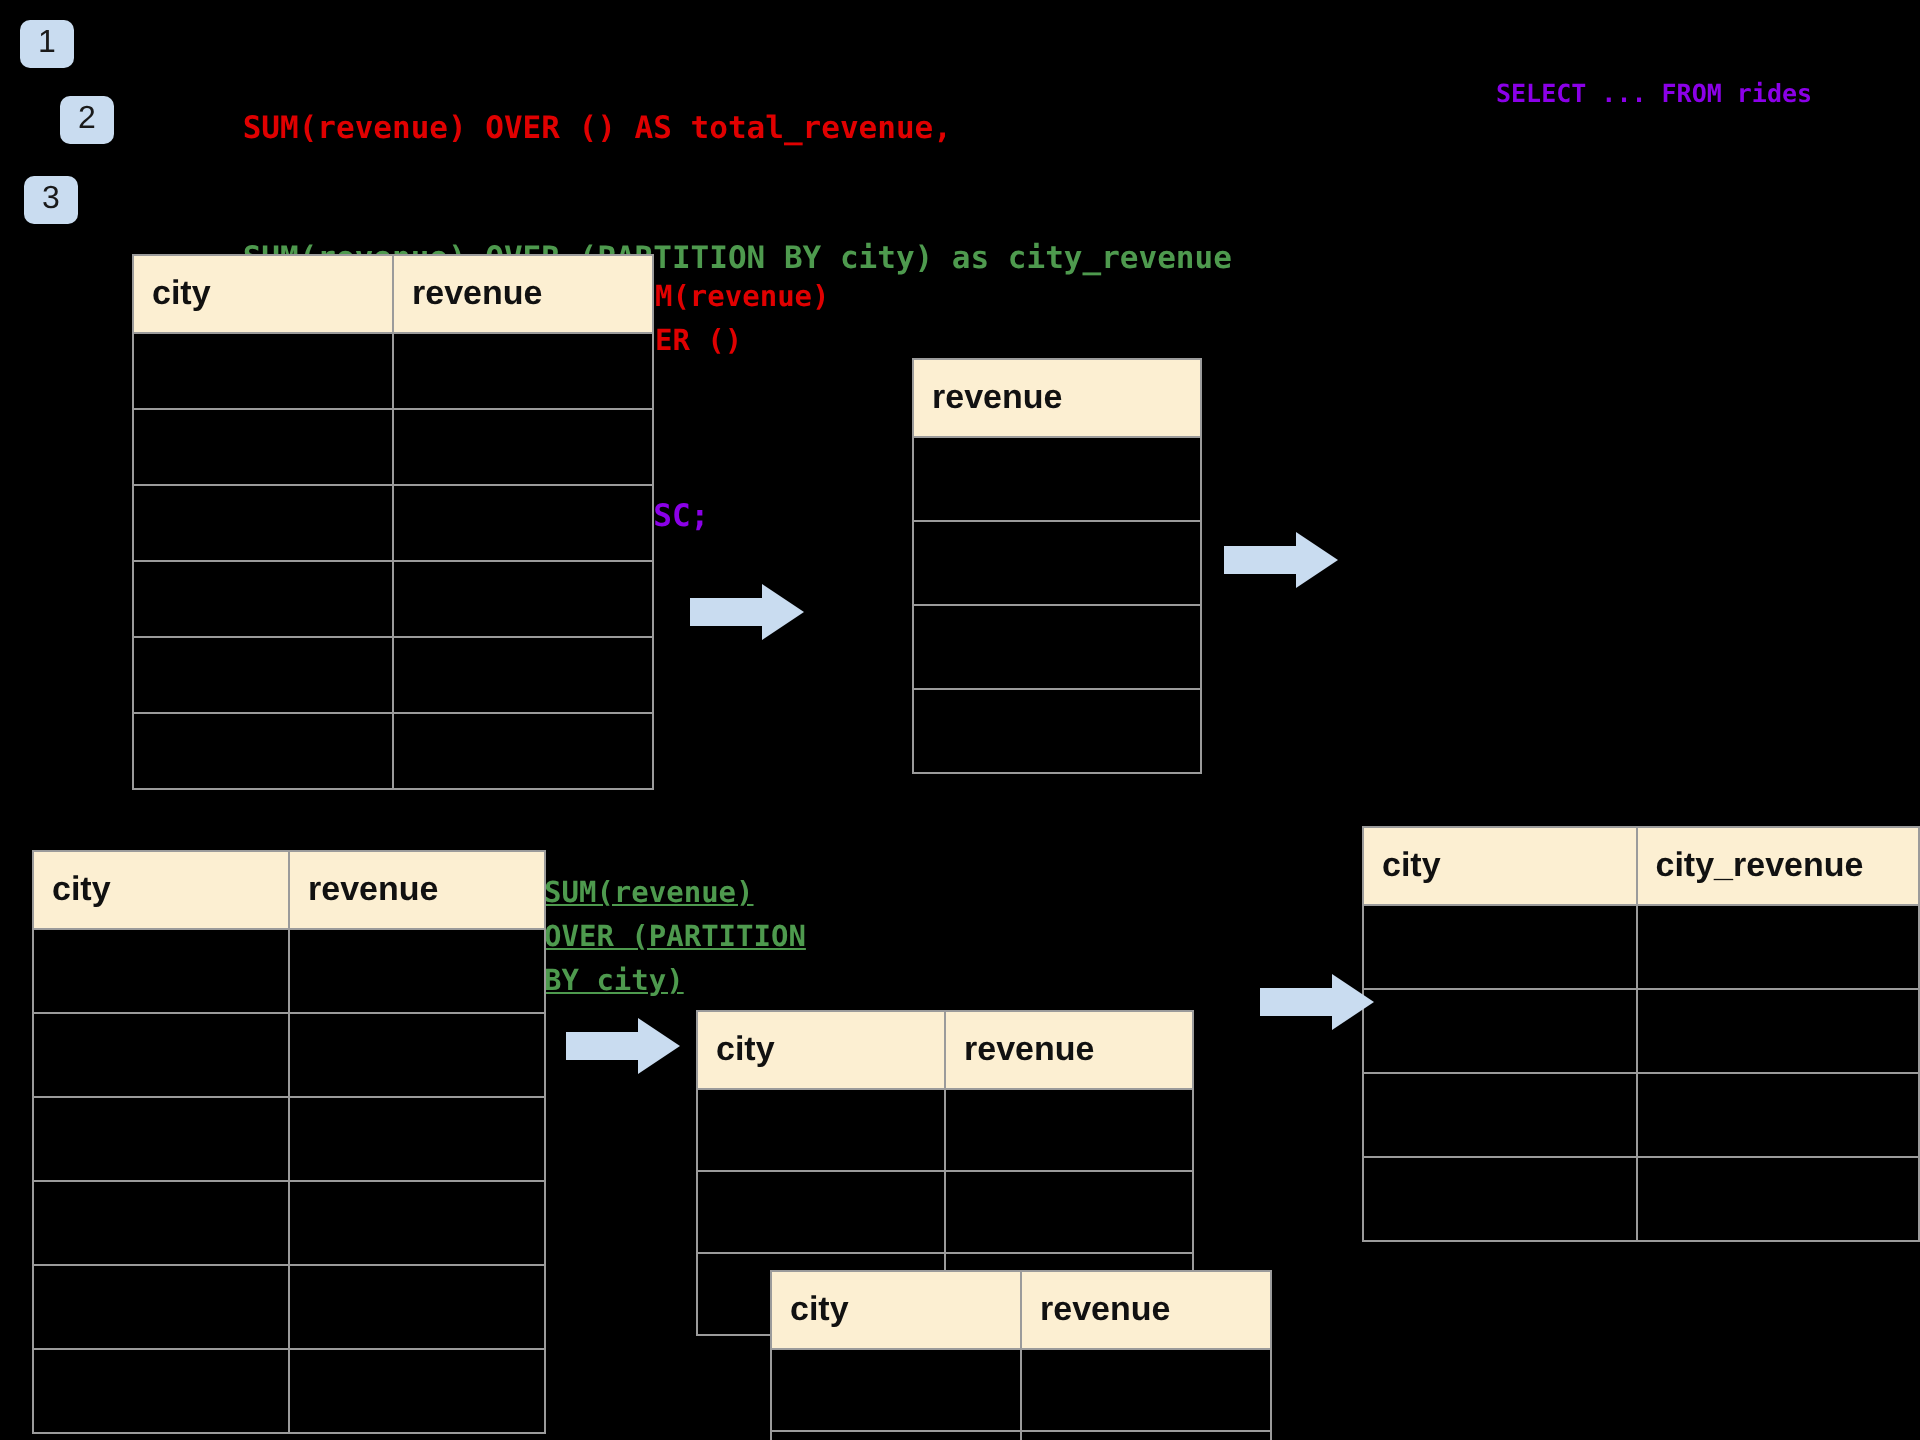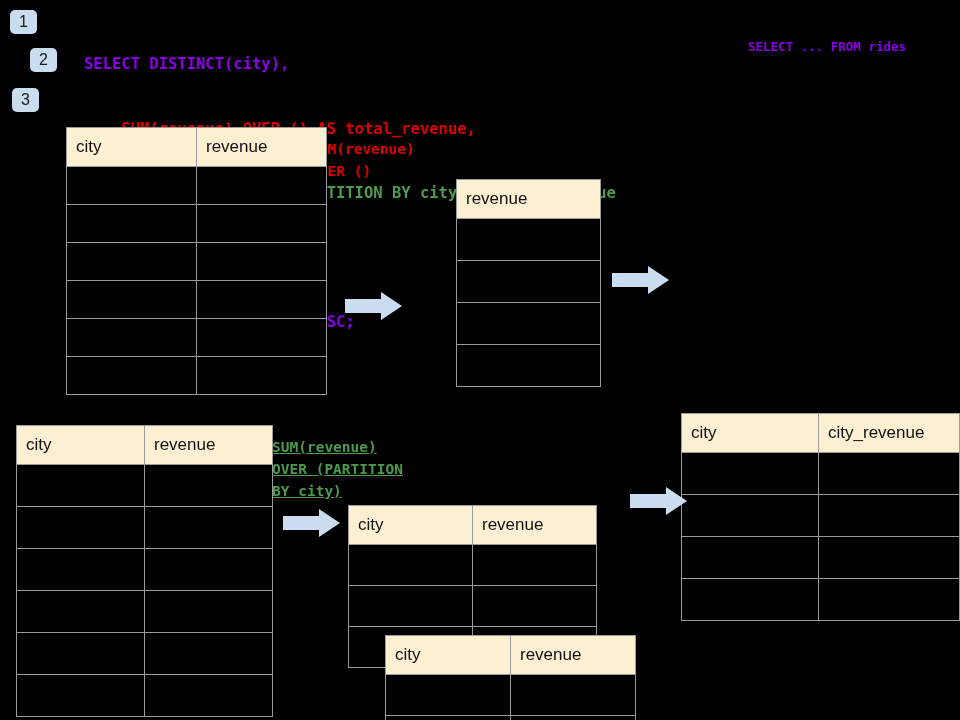--- a/index.html
+++ b/index.html
@@ -89,21 +89,21 @@
     border: 1px solid #9B9B9B;
     padding: 0;
     height: 37px;
     background: #000000;
   }
   .tbl th {
     border: 1px solid #9B9B9B;
     background: #FCEFD2;
     color: #111111;
     font-family: "Liberation Sans", sans-serif;
-    font-weight: normal;
+    font-weight: bold;
     font-size: 17px;
     text-align: left;
     padding: 0 0 0 9px;
     height: 38px;
   }
 
   #tbl-rides      { left: 66px;  top: 127px; }
   #tbl-rides th, #tbl-rides td { width: 120px; }
 
   #tbl-total      { left: 456px; top: 179px; }
@@ -146,21 +146,20 @@
     <span>1</span>
   </div>
   <div class="badge" id="badge-2">
     <span>2</span>
   </div>
   <div class="badge" id="badge-3">
     <span>3</span>
   </div>
 
   <div class="sql-block">
-    <div class="sql-line c-purple">SELECT DISTINCT(city),</div>
     <div class="sql-line c-red">    SUM(revenue) OVER () AS total_revenue,</div>
     <div class="sql-line c-green">    SUM(revenue) OVER (PARTITION BY city) as city_revenue</div>
     <div class="sql-line c-purple">  FROM rides</div>
     <div class="sql-line c-purple">  ORDER by city_revenue DESC;</div>
   </div>
 
   <div class="side-note">SELECT ... FROM rides</div>
 
   <div class="annot" id="annot-total">SUM(revenue)
 OVER ()</div>

